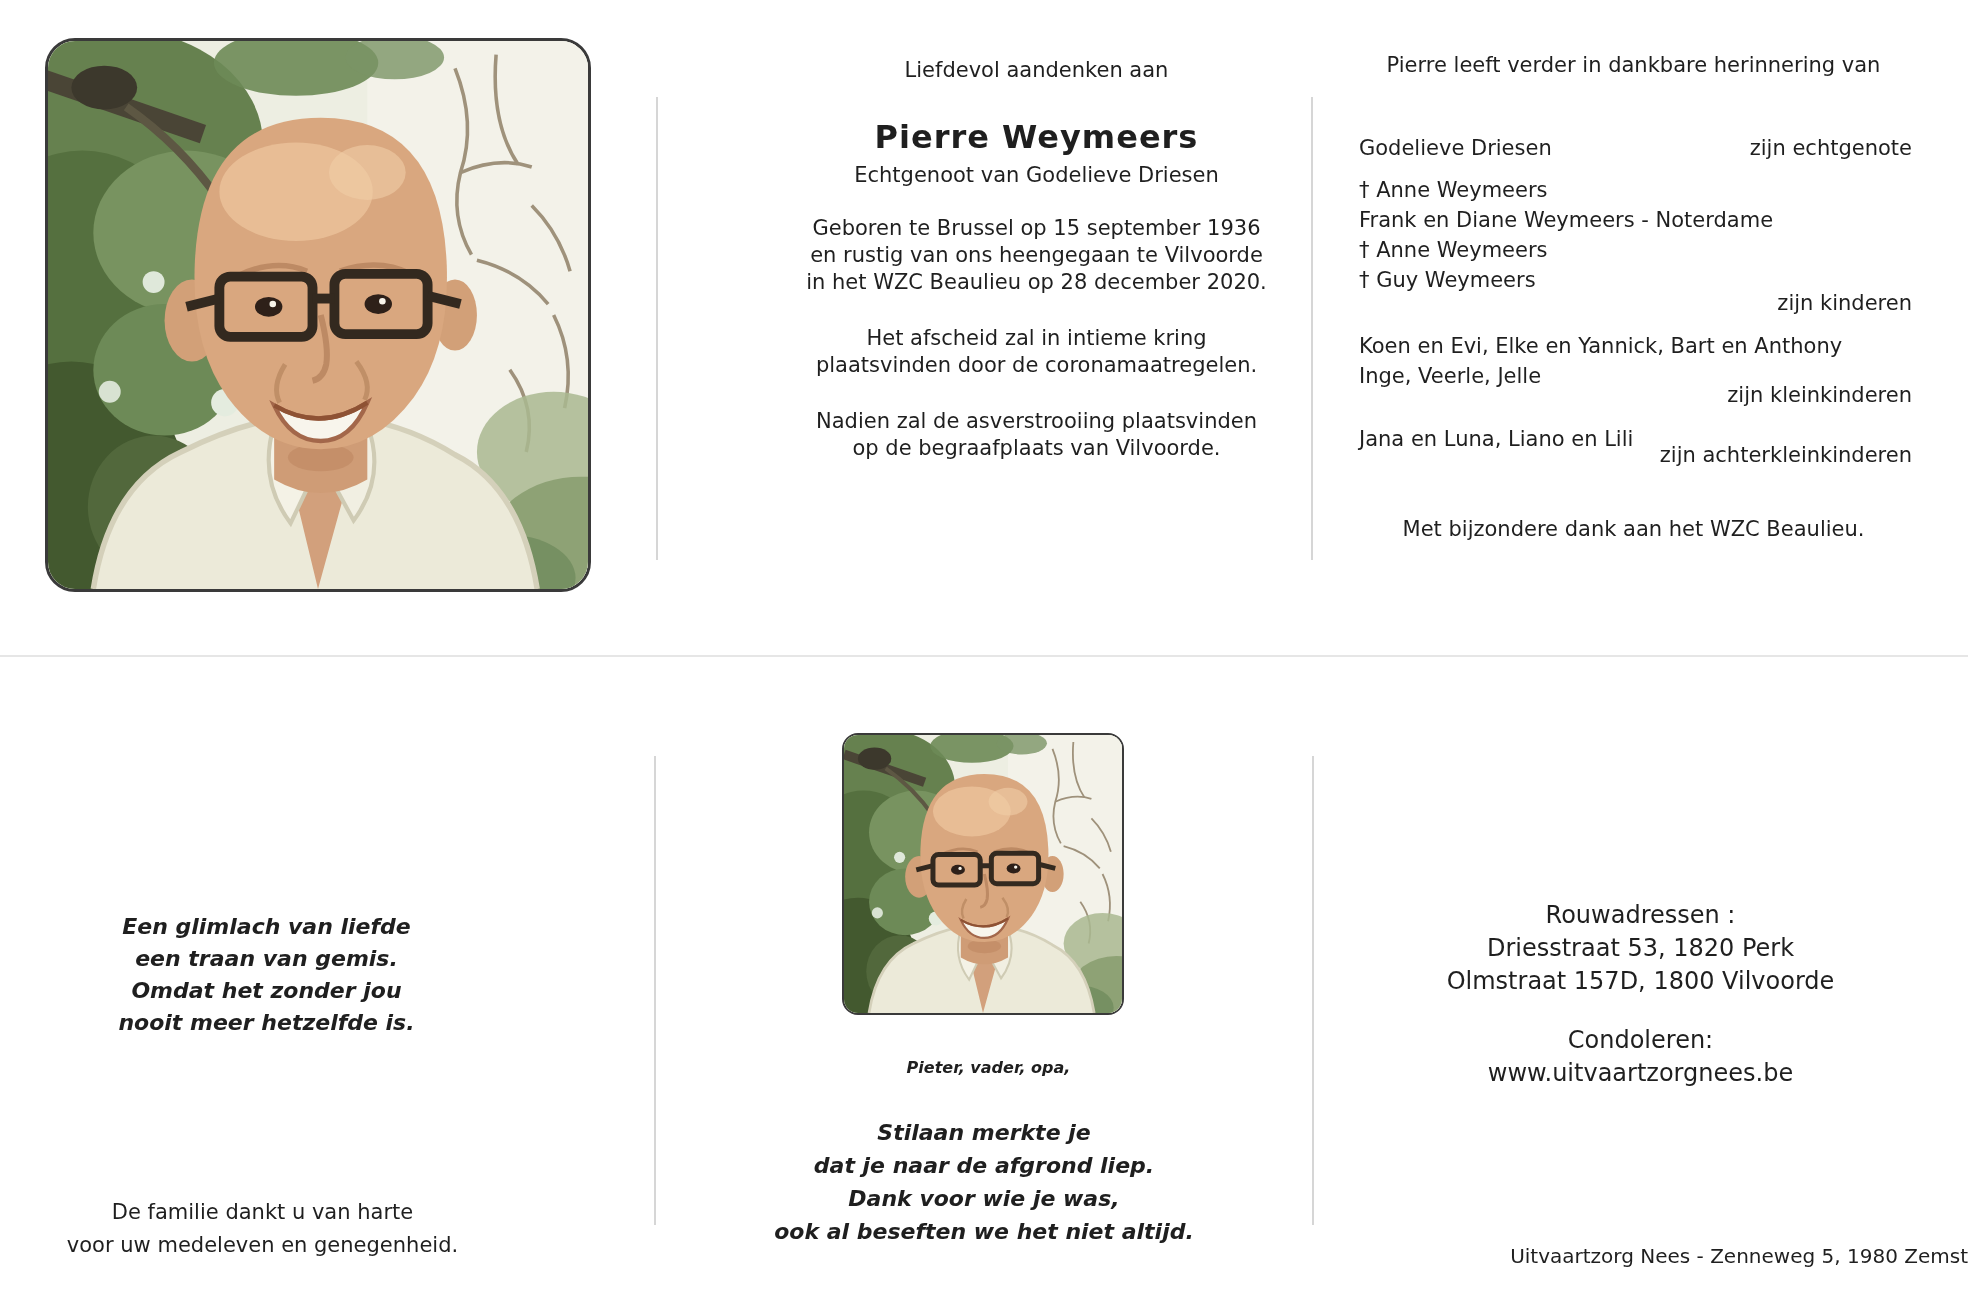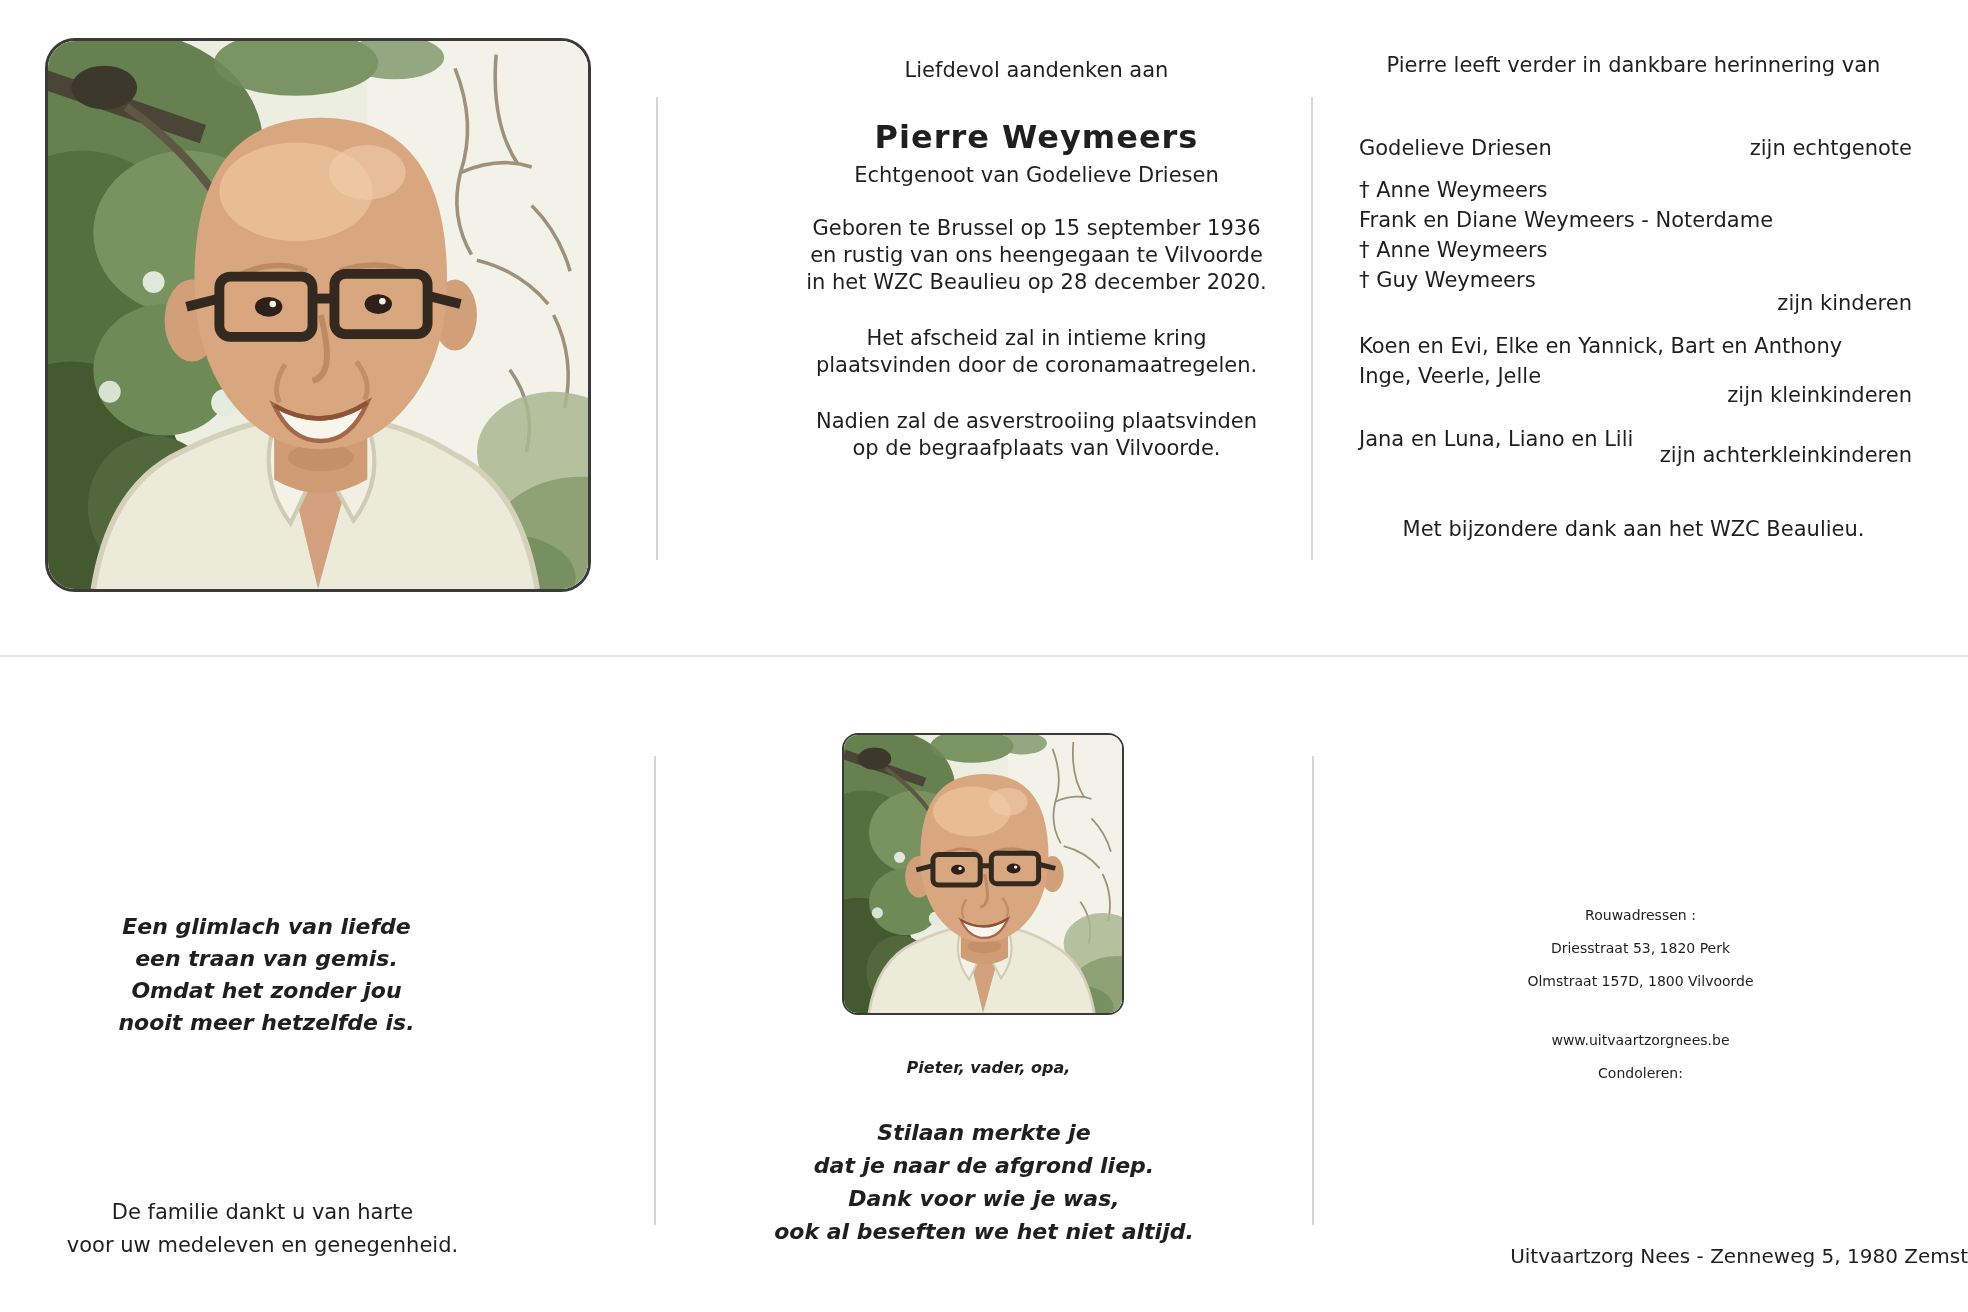--- a/index.html
+++ b/index.html
@@ -54,21 +54,21 @@
   .bottom-left { left:0; top:656px; width:525px; text-align:center; }
   .bl-poem   { margin-top:255px; font-size:22px; line-height:32px; font-weight:bold; font-style:italic;padding-left:8px; }
   .bl-thanks { margin-top:157px; font-size:21px; line-height:33px; }
 
   
   .bottom-middle { left:655px; top:656px; width:658px; text-align:center; }
   .bm-caption { margin-top:398px; font-size:16px; line-height:28px; font-weight:bold; font-style:italic;padding-left:9px; }
   .bm-poem    { margin-top:34px;  font-size:22px; line-height:33px; font-weight:bold; font-style:italic; }
 
   
-  .bottom-right { left:1313px; top:656px; width:655px; text-align:center; font-size:14px; line-height:33px; }
+  .bottom-right { left:1313px; top:656px; width:655px; text-align:center; font-size:24px; line-height:33px; }
   .br-block1 { margin-top:243px; }
   .br-block2 { margin-top:26px; }
   .br-funeral { position:absolute; left:1313px; top:1245px; width:655px; text-align:right; font-size:20px; line-height:22px; }
 </style>
 </head>
 <body>
 
 <svg width="0" height="0" style="position:absolute" aria-hidden="true">
   <symbol id="portrait" viewBox="0 0 200 200" preserveAspectRatio="xMidYMid slice">
     <rect width="200" height="200" fill="#edeee2"></rect>
@@ -224,20 +224,20 @@
     </div>
   </div>
 
   <div class="panel bottom-right">
     <div class="br-block1">
       <div>Rouwadressen :</div>
       <div>Driesstraat 53, 1820 Perk</div>
       <div>Olmstraat 157D, 1800 Vilvoorde</div>
     </div>
     <div class="br-block2">
+      <div>Condoleren:</div>
       <div>www.uitvaartzorgnees.be</div>
-      <div>Condoleren:</div>
     </div>
   </div>
 
   <div class="br-funeral">Uitvaartzorg Nees - Zenneweg 5, 1980 Zemst</div>
 
 </div>
 
 </body></html>

